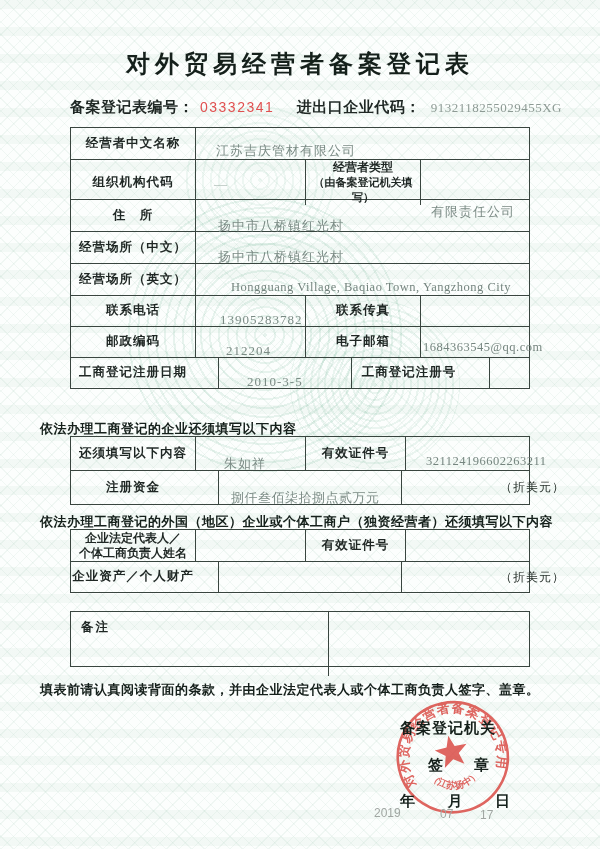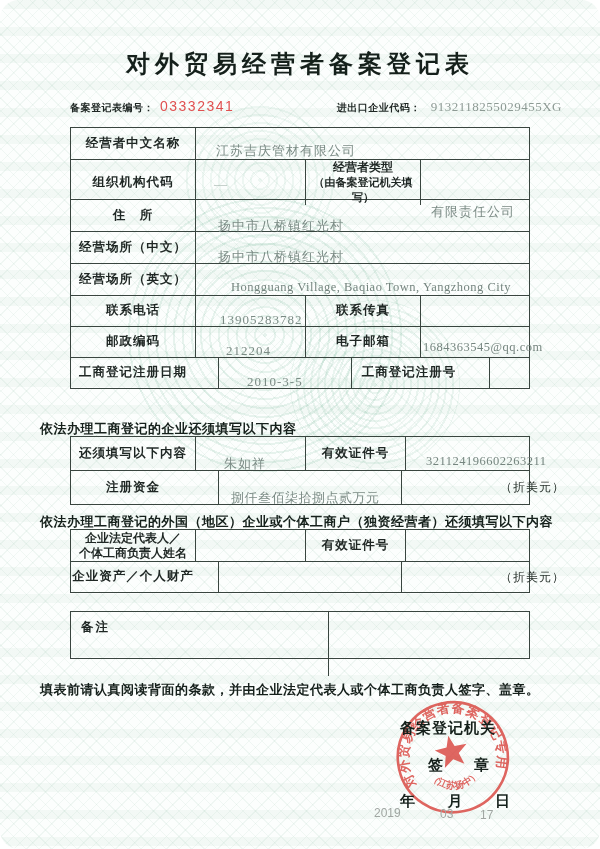--- a/index.html
+++ b/index.html
@@ -3,33 +3,32 @@
 <meta charset="utf-8">
 <style>
   html,body{margin:0;padding:0;}
   body{width:600px;font-family:"Liberation Serif", serif;}
   .page{position:relative;width:600px;height:849px;overflow:hidden;
     background-color:#fcfefd;
     background-image:
       repeating-linear-gradient(45deg, rgba(158,199,178,.13) 0 1px, transparent 1px 9px),
       repeating-linear-gradient(-45deg, rgba(158,199,178,.13) 0 1px, transparent 1px 9px),
       repeating-linear-gradient(180deg, rgba(150,195,170,.09) 0 9px, rgba(255,255,255,0) 9px 27px);
-    border-radius: 19px;
   }
   .rosette{position:absolute;border-radius:50%;pointer-events:none;z-index:0;
     background:repeating-radial-gradient(circle, rgba(88,168,132,.13) 0 2px, transparent 2px 9px);}
   .r1{width:280px;height:280px;left:125px;top:195px;}
   .r2{width:170px;height:170px;left:290px;top:300px;background:repeating-radial-gradient(circle, rgba(88,168,132,.11) 0 2px, transparent 2px 7px);}
   .r3{width:150px;height:150px;left:185px;top:105px;background:repeating-radial-gradient(circle, rgba(88,168,132,.09) 0 2px, transparent 2px 8px);}
 
   .abs{position:absolute;z-index:2;}
   .title{left:0;right:0;top:48px;text-align:center;font-family:"Liberation Sans",sans-serif;
     font-weight:bold;font-size:24px;letter-spacing:5px;color:#15201b;}
   .hline{left:70px;top:98px;width:492px;display:flex;align-items:baseline;}
-  .hlabel{font-weight:bold;font-size:10px;color:#1f2724;letter-spacing:.5px;font-family:Liberation Serif, serif;}
+  .hlabel{font-weight:bold;font-size:15px;color:#1f2724;letter-spacing:.5px;font-family:Liberation Serif, serif;}
   .formno{color:#e05050;font-family:"Liberation Sans",sans-serif;font-size:14px;letter-spacing:1.5px;margin-left:6px;}
   .codewrap{margin-left:auto;}
   .codeval{color:#8d9a94;font-size:13px;letter-spacing:.5px;margin-left:10px;}
 
   .tbl{position:absolute;left:70px;width:460px;border:1px solid #39453f;z-index:2;box-sizing:border-box;}
   .trow{display:grid;border-bottom:1px solid #39453f;box-sizing:border-box;}
   .trow:last-child{border-bottom:none;gap:23px;}
   .c{border-left:1px solid #39453f;position:relative;box-sizing:border-box;overflow:visible;}
   .c:first-child{border-left:none;}
   .lab{display:flex;align-items:center;justify-content:center;text-align:center;
@@ -186,42 +185,42 @@
     </div>
     <div class="trow cols3" style="height:30px;">
       <div class="c lab">企业资产／个人财产</div>
       <div class="c">
         <span class="val" style="left:10px;top:8px;"></span>
       </div>
       <div class="c usd">（折美元）</div>
     </div>
   </div>
 
-  <div class="tbl" style="top:611px;height:48px;">
+  <div class="tbl" style="top:611px;height:56px;">
     <div class="trow" style="grid-template-columns:234px 224px;height:64px;border-bottom:none;">
       <div class="c">
         <span class="remarklab">备注</span>
       </div>
       <div class="c">
         <span class="val" style="left:8px;top:8px;"></span>
       </div>
     </div>
   </div>
 
   <div class="abs footnote">填表前请认真阅读背面的条款，并由企业法定代表人或个体工商负责人签字、盖章。</div>
 
   <div class="abs authname">备案登记机关</div>
   <div class="abs sealtxt">签　章</div>
   <div class="abs ymd">
     <span>年</span>
     <span>月</span>
     <span>日</span>
   </div>
   <span class="dval dy">2019</span>
-  <span class="dval dm">03</span>
+  <span class="dval dm">07</span>
   <span class="dval dd">17</span>
 
   <svg class="stamp" width="120" height="120" viewBox="0 0 120 120">
     <circle cx="59" cy="59" r="55" fill="none" stroke="#d9453f" stroke-width="2.6"></circle>
     <defs>
       <path id="ringPath" d="M 18.2,78 A 45,45 0 1 1 99.8,78" fill="none"></path>
       <path id="innerPath" d="M 32,72 A 29,29 0 0 0 86,72" fill="none"></path>
     </defs>
     <text fill="#d9453f" font-size="13" font-weight="bold" letter-spacing="1">
       <textPath href="#ringPath" startOffset="0">对外贸易经营者备案登记专用章</textPath>

